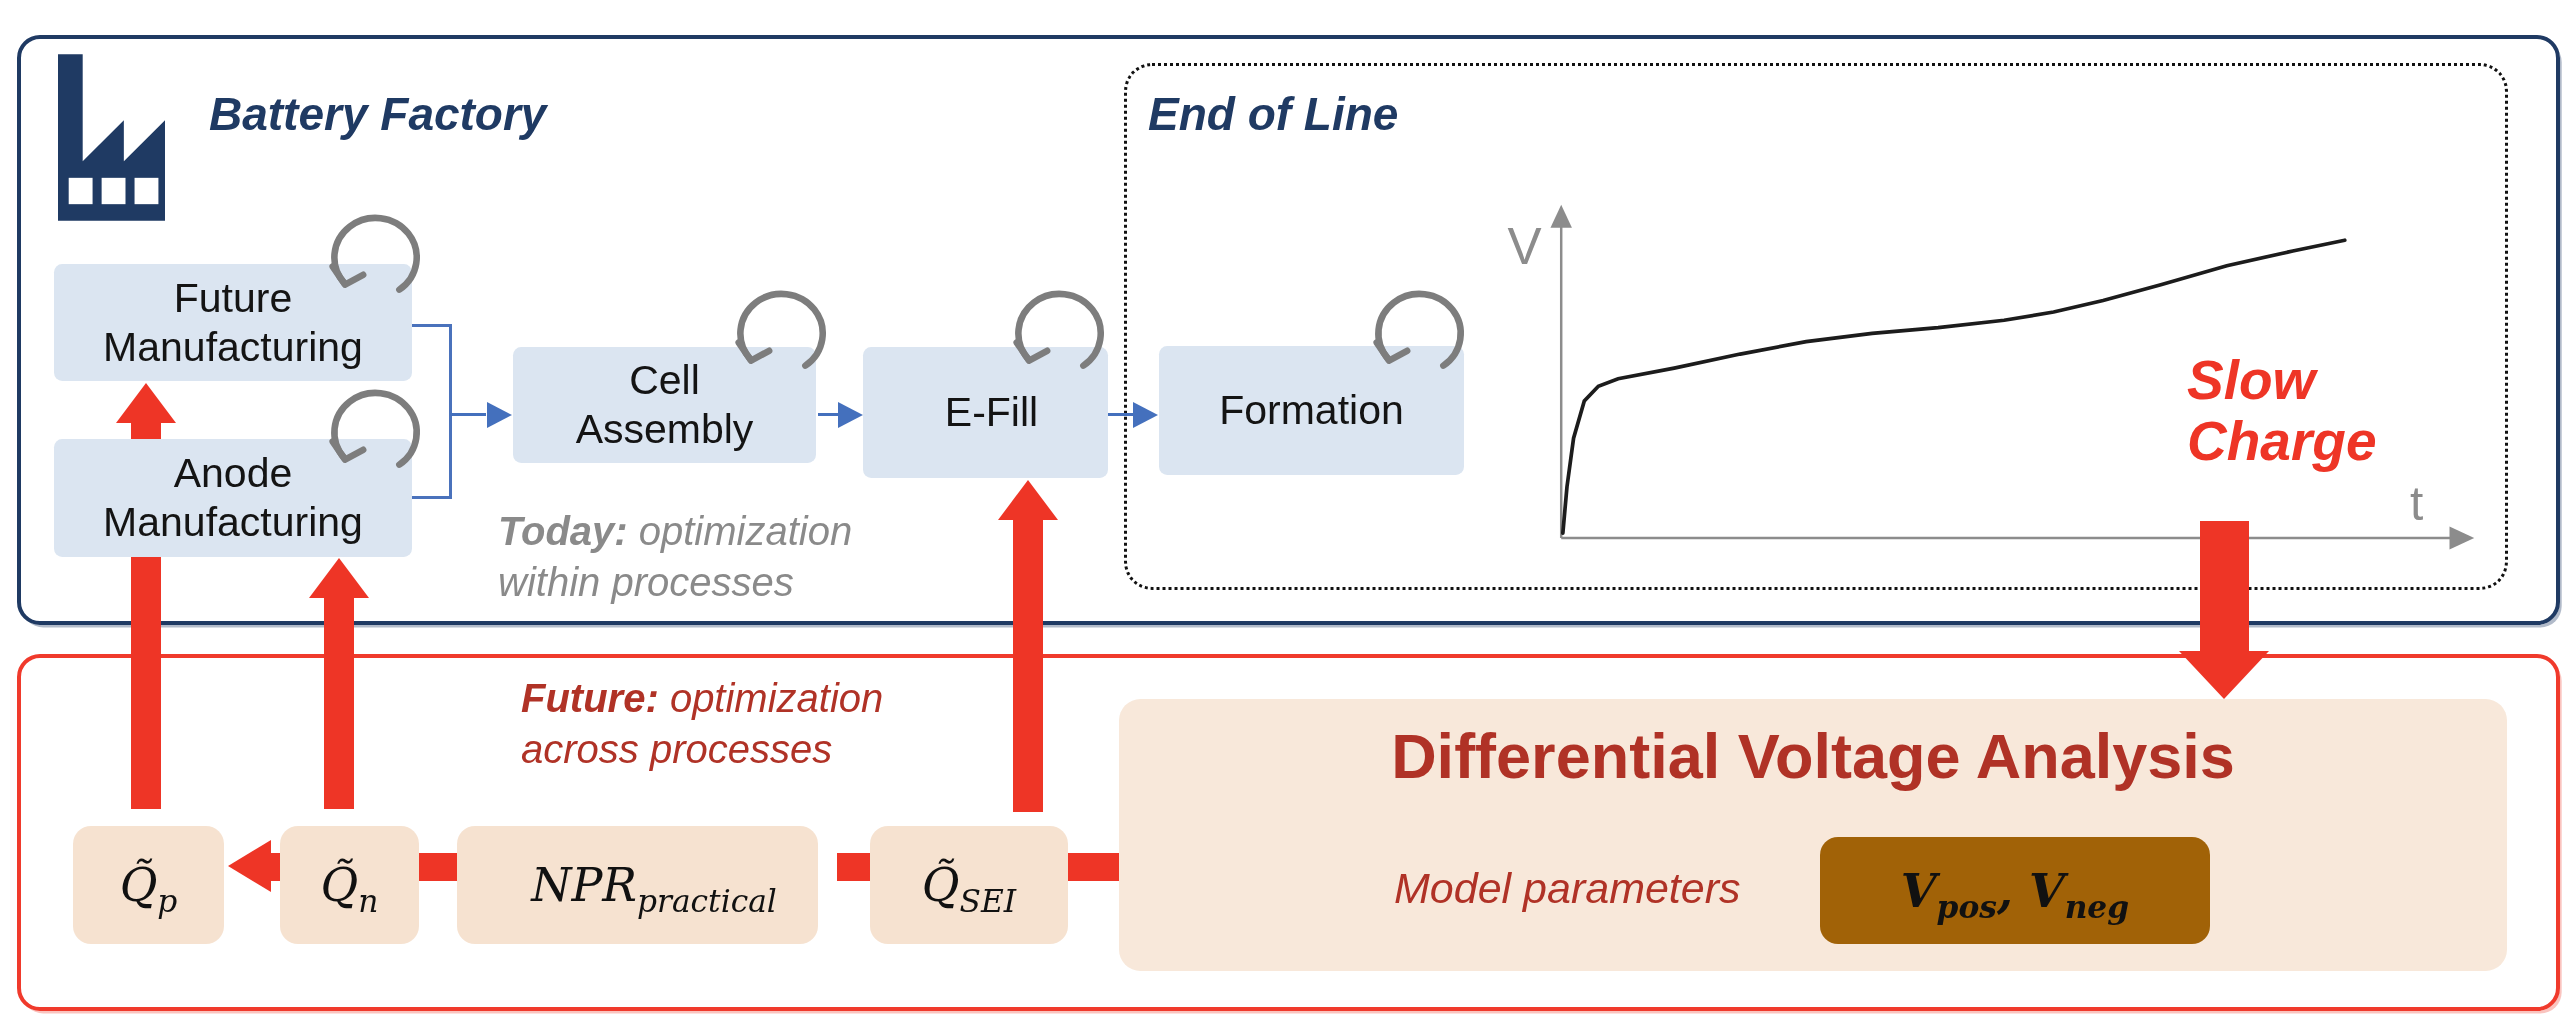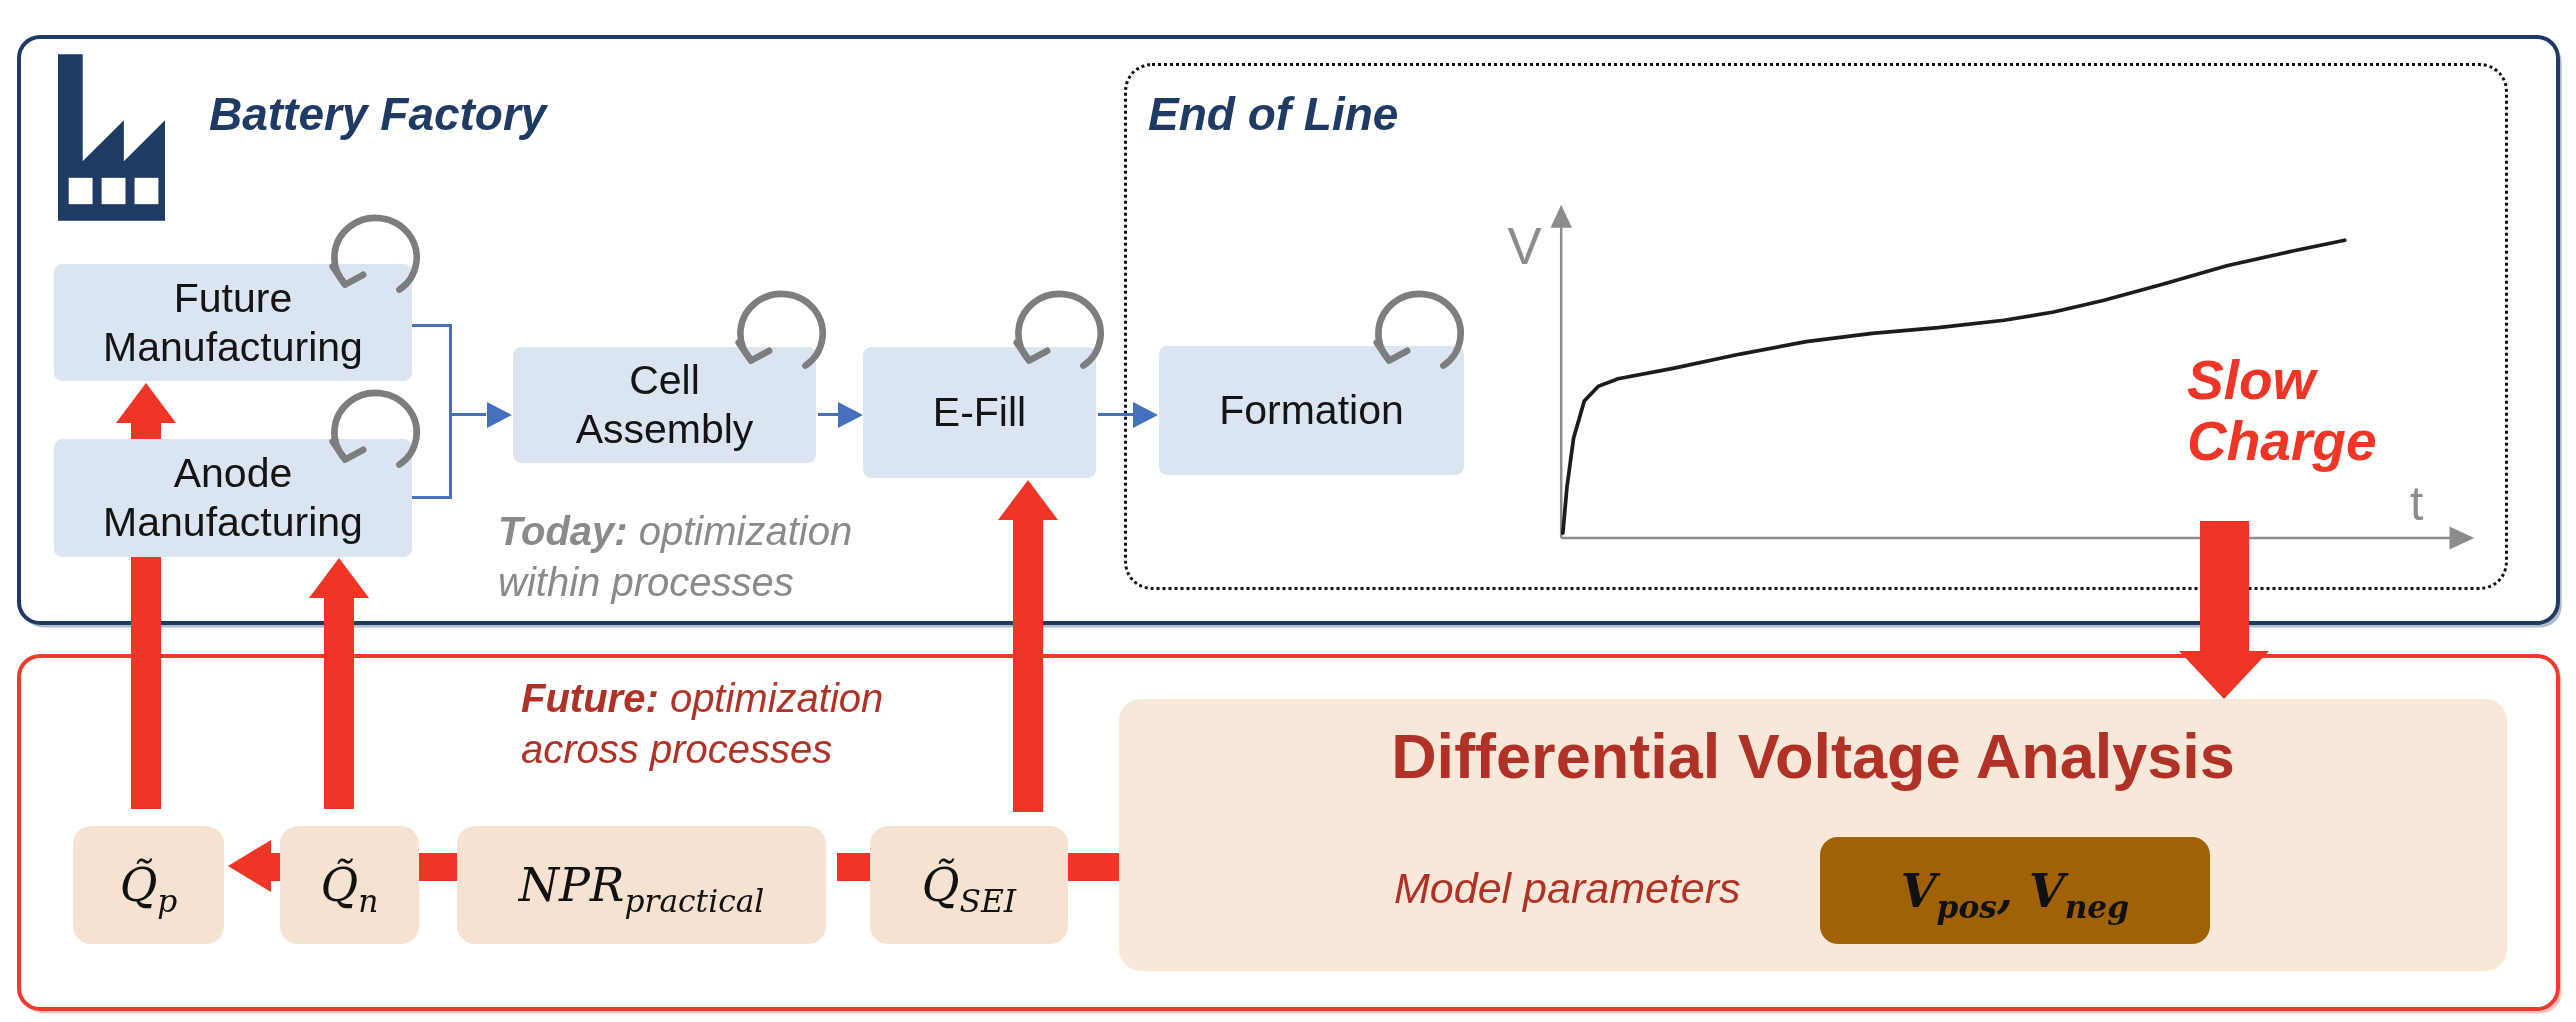--- a/index.html
+++ b/index.html
@@ -99,21 +99,21 @@
     <span>Manufacturing</span>
   </div>
   <div class="pbox" style="left:54px;top:439px;width:358px;height:118px;">
     <span>Anode</span>
     <span>Manufacturing</span>
   </div>
   <div class="pbox" style="left:513px;top:347px;width:303px;height:116px;">
     <span>Cell</span>
     <span>Assembly</span>
   </div>
-  <div class="pbox" style="left:863px;top:347px;width:233px;height:131px;">
+  <div class="pbox" style="left:863px;top:347px;width:233px;height:131px;padding-left:12px;">
     <span>E-Fill</span>
   </div>
   <div class="pbox" style="left:1159px;top:346px;width:305px;height:129px;">
     <span>Formation</span>
   </div>
 
   <svg class="loop" style="left:322px;top:208px;" viewBox="0 0 130 120">
     <path d="M94,99 A50,48 0 1 0 27,91" fill="none" stroke="#7d7d7d" stroke-width="8" stroke-linecap="round"></path>
     <path d="M13,71 L28,93 L50,81" fill="none" stroke="#7d7d7d" stroke-width="8" stroke-linecap="round" stroke-linejoin="round"></path>
   </svg>
@@ -186,21 +186,21 @@
   <div class="rbar" style="left:419px;top:853px;width:38px;height:28px;"></div>
   <div class="rbar" style="left:837px;top:853px;width:33px;height:28px;"></div>
   <div class="rbar" style="left:1068px;top:853px;width:51px;height:28px;"></div>
 
   <div class="param-box" style="left:73px;top:808px;width:151px;height:118px;">
     <span class="math"><span>Q̃</span><sub>p</sub></span>
   </div>
   <div class="param-box" style="left:280px;top:808px;width:139px;height:118px;">
     <span class="math"><span>Q̃</span><sub>n</sub></span>
   </div>
-  <div class="param-box" style="left:457px;top:808px;width:369px;height:118px;">
+  <div class="param-box" style="left:457px;top:808px;width:328px;height:118px;padding-left:33px;">
     <span class="math"><span>NPR</span><sub>practical</sub></span>
   </div>
   <div class="param-box" style="left:870px;top:808px;width:198px;height:118px;">
     <span class="math"><span>Q̃</span><sub>SEI</sub></span>
   </div>
 
   <div id="dva-box">
     <div id="dva-title">Differential Voltage Analysis</div>
     <div id="model-params-label">Model parameters</div>
     <div id="vparam-box">

